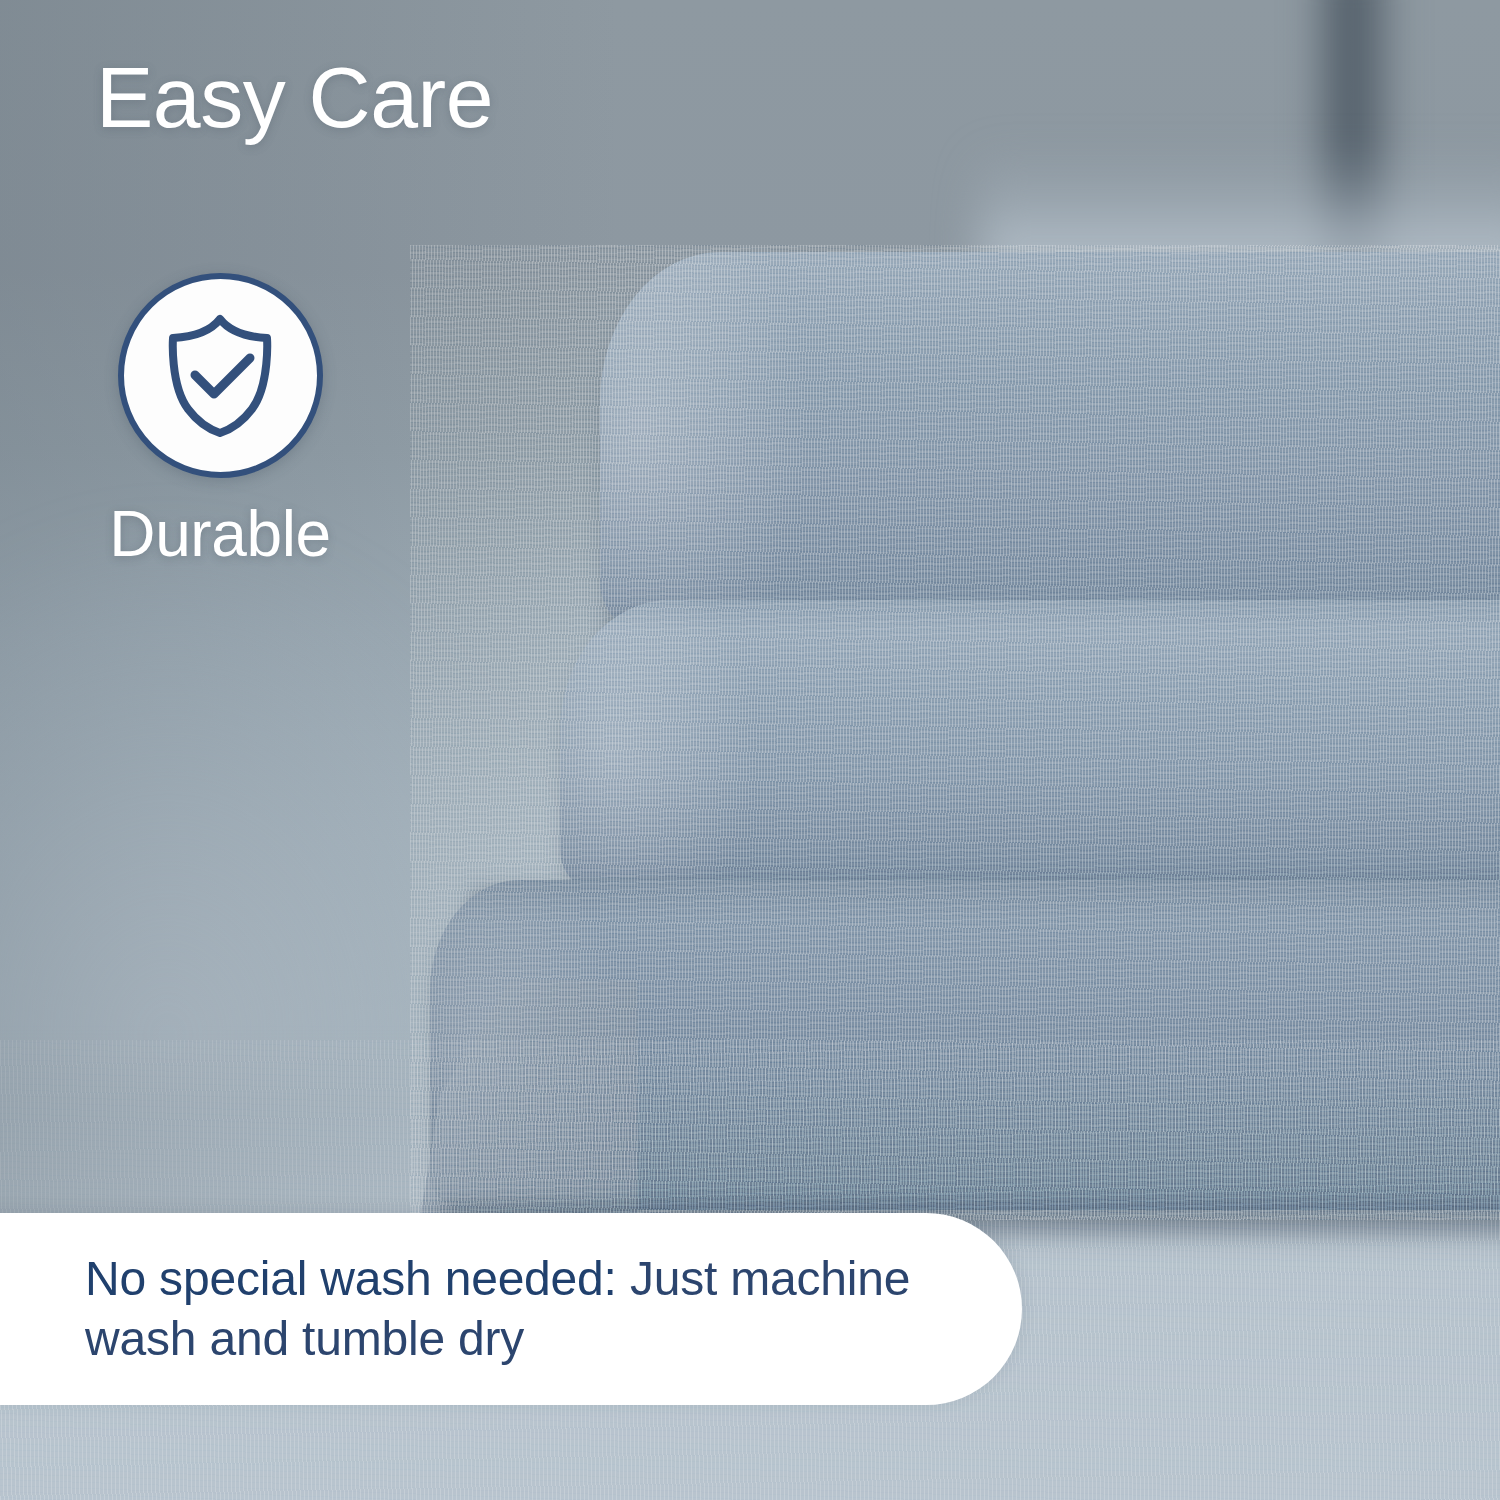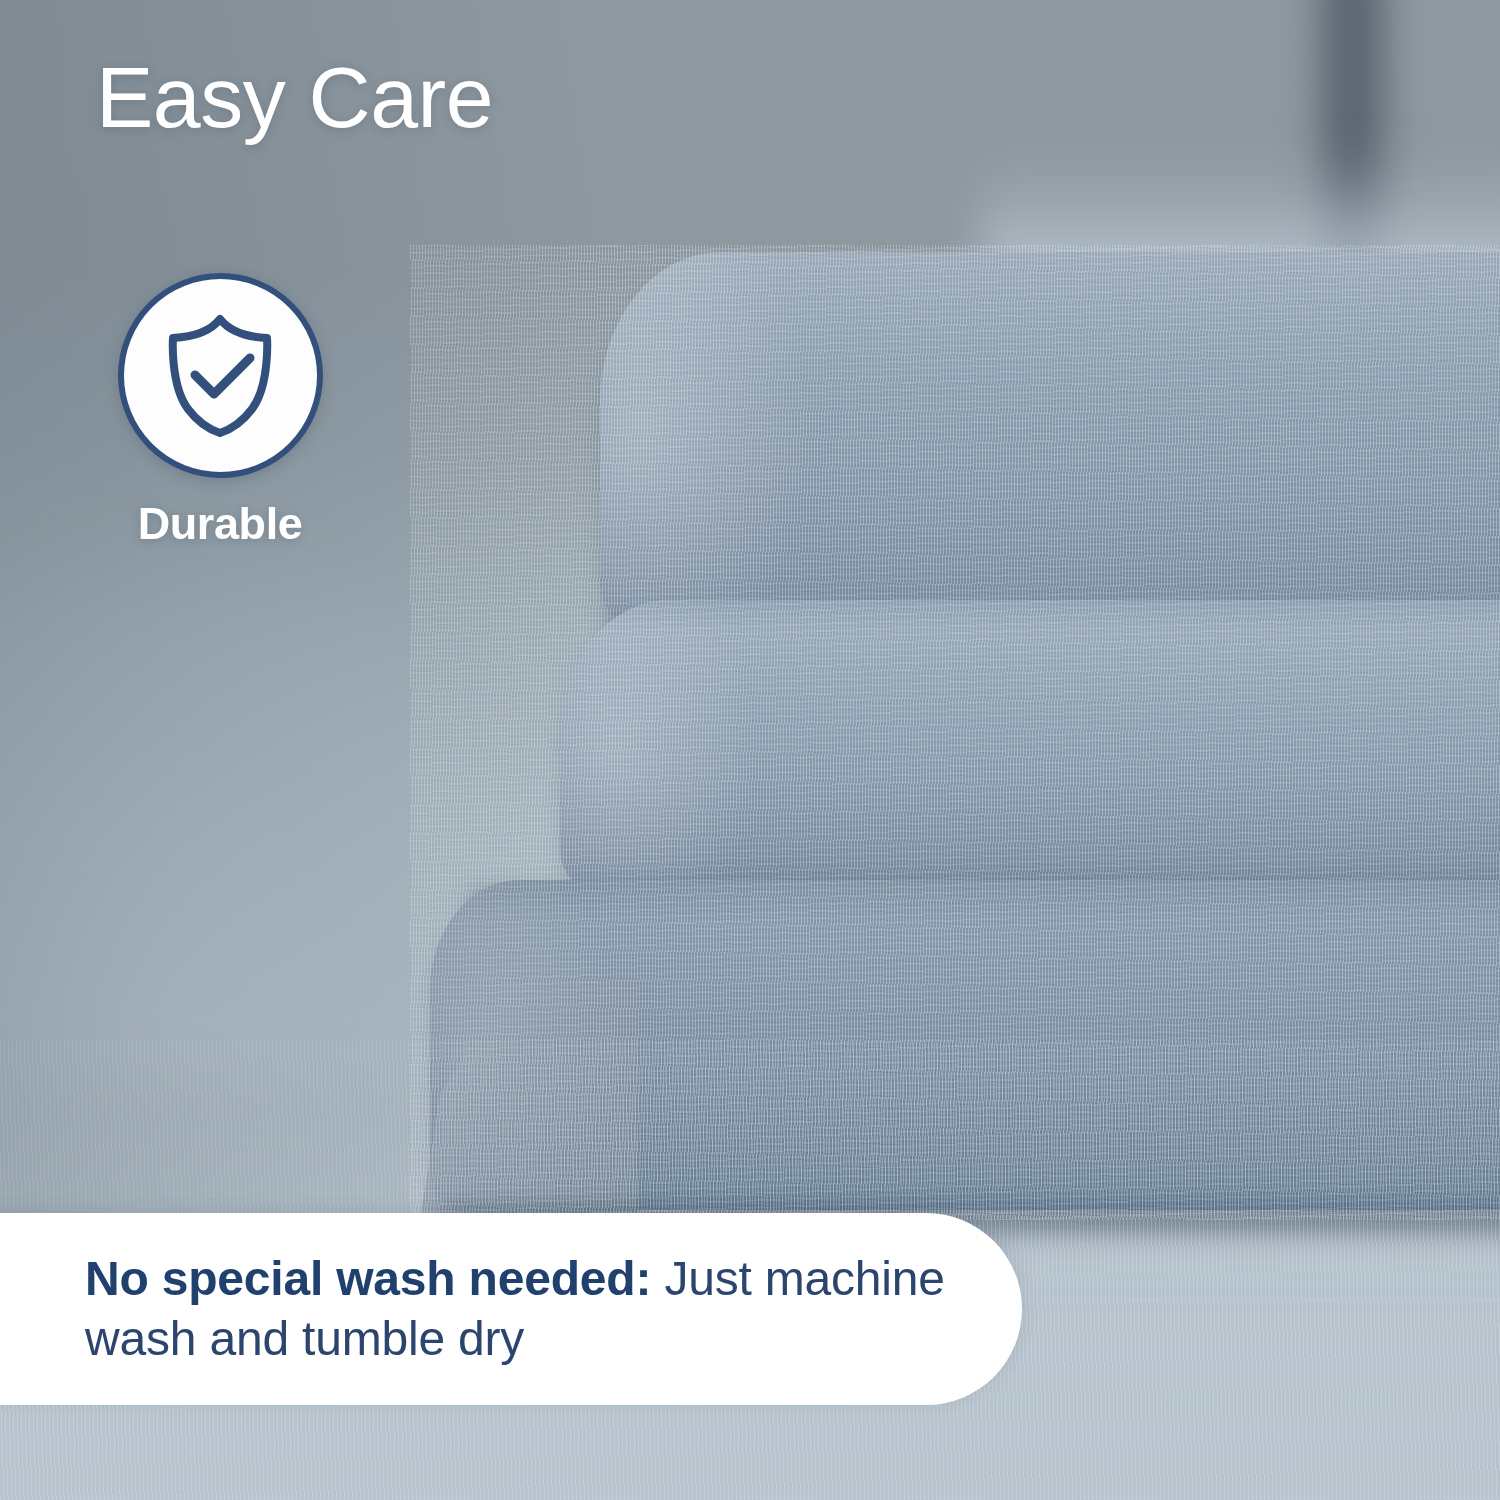--- a/index.html
+++ b/index.html
@@ -257,23 +257,23 @@
     align-items: center;
     justify-content: center;
     box-shadow: 0 3px 14px rgba(60,74,90,0.28);
   }
   .feature-washable .badge { width: 197px; height: 197px; }
 
   .badge svg { display: block; }
 
   .feature-label {
     margin-top: 22px;
-    font-size: 45px;
+    font-size: 64px;
     line-height: 1.08;
-    font-weight: 700;
+    font-weight: 400;
     color: #ffffff;
     letter-spacing: -0.4px;
     text-shadow: 0 2px 9px rgba(70,84,96,0.32);
   }
   .feature-washable .feature-label { margin-top: 26px; }
 
   
 
   .caption-banner {
     position: absolute;
@@ -290,21 +290,21 @@
 
   .caption-text {
     margin-left: 145px;
     margin-right: 60px;
     font-size: 48px;
     line-height: 1.26;
     color: #2c456e;
     font-weight: 400;
     letter-spacing: -0.2px;
   }
-  .caption-text .lead { font-weight: 700; color: #20406d; }
+  .caption-text .lead { font-weight: 400; color: #20406d; }
 </style>
 </head>
 <body>
 
 <div id="stage">
 
   <div class="photo-layer bg-wall"></div>
   <div class="bg-dark-band"></div>
   <div class="bg-table-edge"></div>
   <div class="bg-left-surface"></div>

